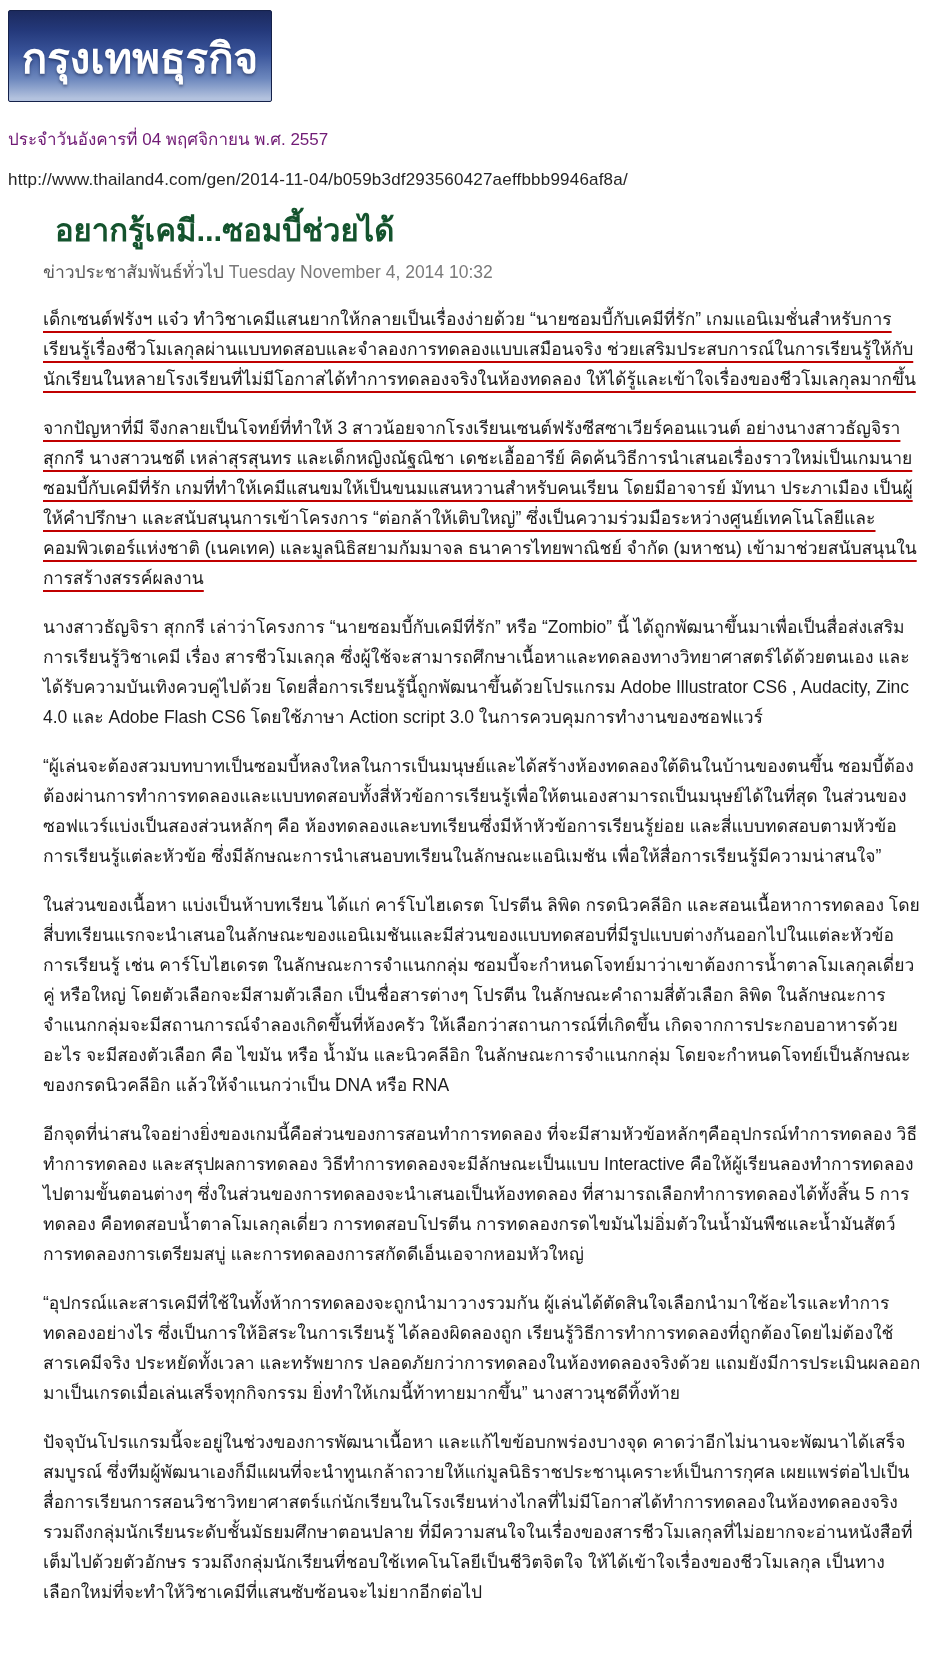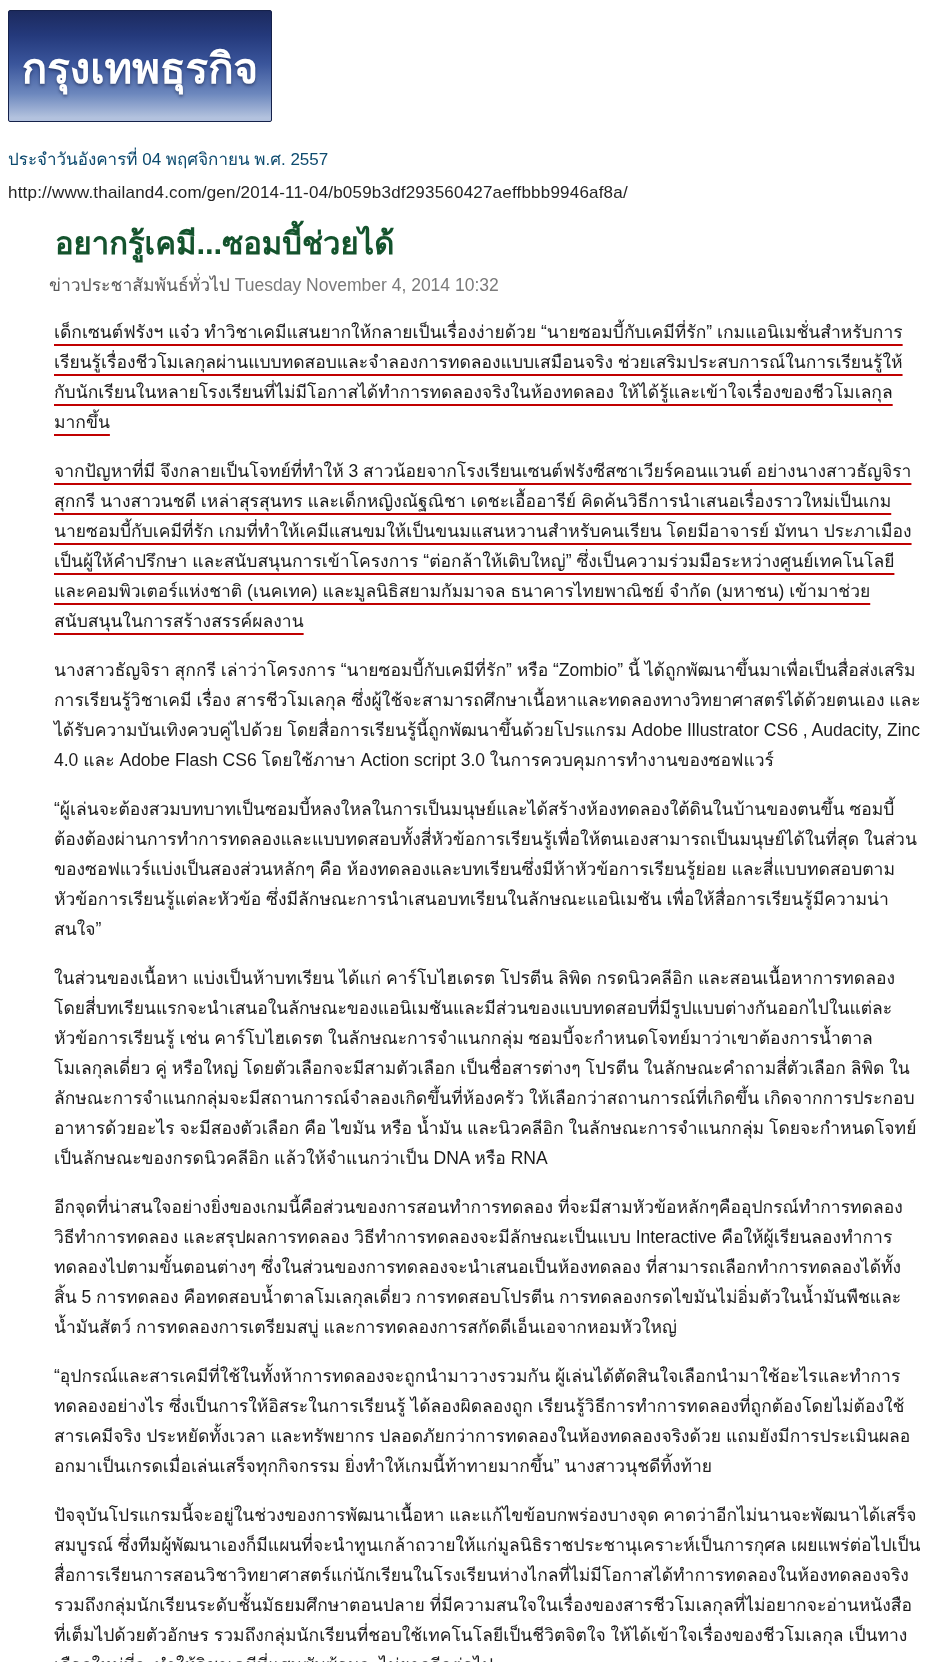--- a/index.html
+++ b/index.html
@@ -9,79 +9,79 @@
   }
   body {
     width: 949px;
     font-family: "Liberation Sans", "DejaVu Sans", sans-serif;
     color: #1c1c1c;
   }
   
   .masthead {
     margin: 10px 0 0 8px;
     width: 264px;
-    height: 112px;
+    height: 92px;
     border: 1px solid #15214a;
     border-radius: 2px;
     background: linear-gradient(180deg, #1c2a5e 0%, #24397b 22%, #3a559b 48%, #6c87bd 75%, #b3c2de 97%);
     display: flex;
     align-items: center;
     justify-content: center;
     box-sizing: border-box;
   }
   .masthead .logo-text {
     color: #ffffff;
     font-size: 42px;
     font-weight: bold;
     line-height: 1;
     padding-top: 6px;
     text-shadow: 0 2px 3px rgba(10, 20, 50, 0.45);
     white-space: nowrap;
   }
   .issue-date {
     margin: 27px 0 0 8px;
     font-size: 17px;
-    color: #0c4a6e;
+    color: #701a75;
     line-height: 22px;
   }
   .source-url {
-    margin: 11px 0 0 8px;
+    margin: 18px 0 0 8px;
     font-size: 17px;
     color: #242424;
     line-height: 22px;
     letter-spacing: 0.2px;
   }
   
   .article {
     margin: 18px 28px 30px 43px;
   }
   .article-title {
     margin: 0 0 6px 12px;
     font-size: 31px;
     font-weight: 600;
     color: #14532d;
     line-height: 44px;
   }
   .article-meta {
-    margin-left: 6px;
+    margin-left: 0;
     font-size: 17.5px;
     line-height: 26px;
     color: #595959;
   }
   .article-meta .meta-datetime {
     color: #7a7a7a;
   }
   .article-byline {
     margin-left: 1px;
     font-size: 17.5px;
     line-height: 26px;
     color: #1c1c1c;
   }
   .article-body p.para {
-    margin: 19px 0 0 11px;
+    margin: 19px 0 0 0;
     font-size: 17.5px;
     line-height: 30px;
     color: #1c1c1c;
     text-align: left;
   }
   .article-body p.para.underlined {
     text-decoration-line: underline;
     text-decoration-style: solid;
     text-decoration-thickness: 2px;
     text-underline-offset: 6px;

